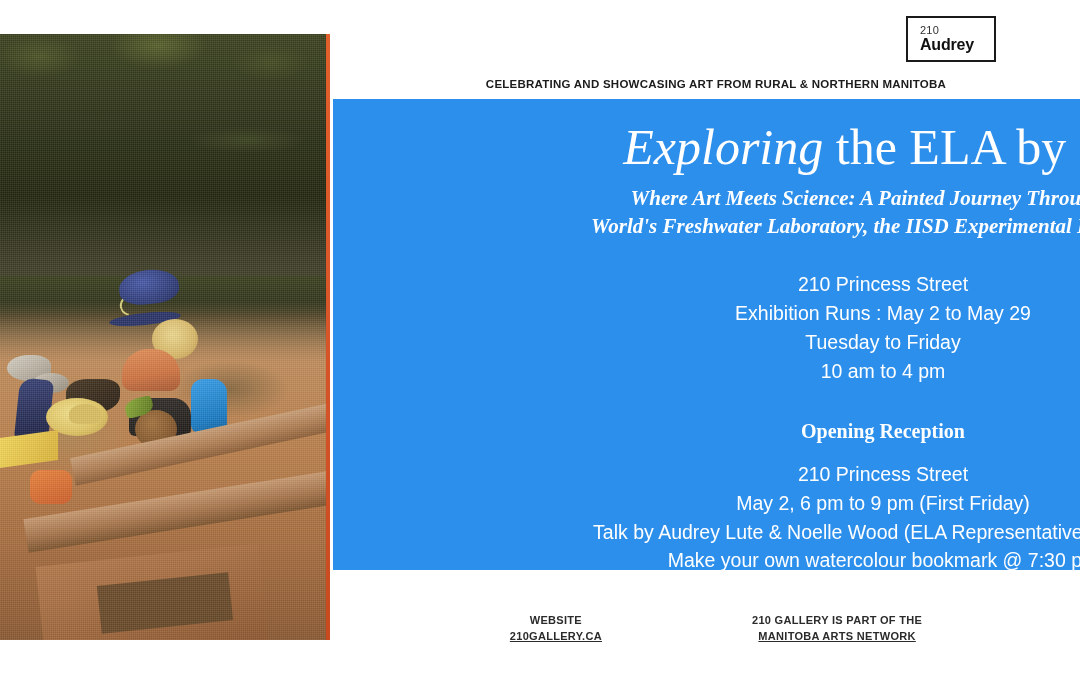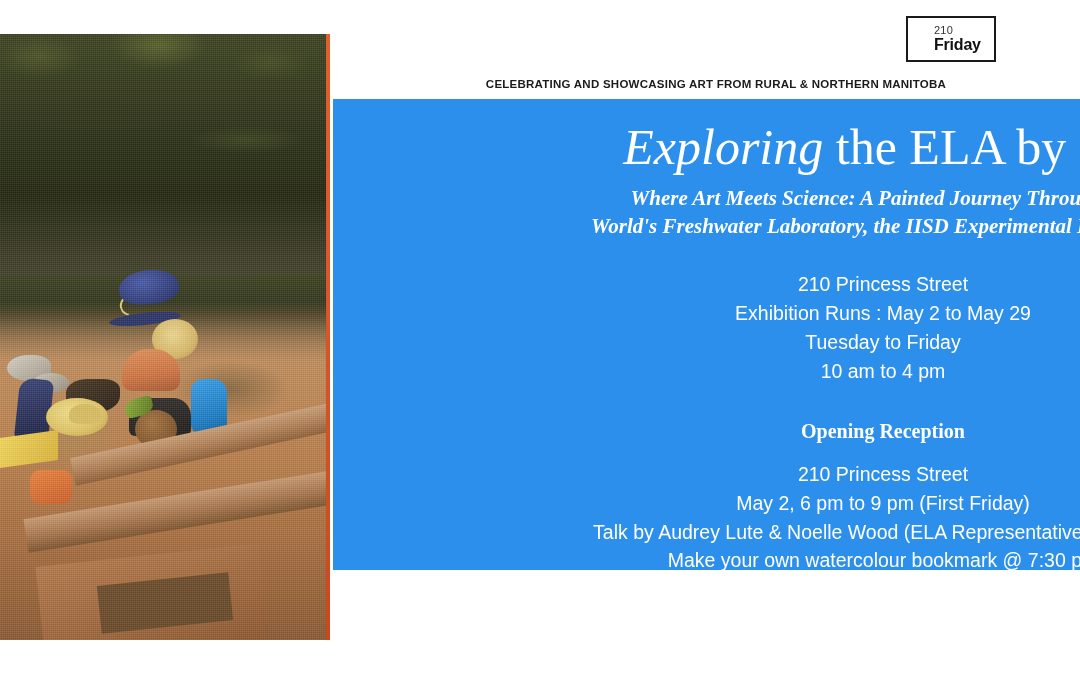--- a/index.html
+++ b/index.html
@@ -150,21 +150,21 @@
       repeating-linear-gradient(90deg, rgba(255,255,255,.10) 0 1px, rgba(0,0,0,.06) 1px 2px);
     opacity:.55;pointer-events:none;
   }
 
   
   .logo-wrap{position:absolute;left:906px;top:16px;width:90px;height:46px;}
   .logo-box{
     width:100%;height:100%;box-sizing:border-box;
     border:2.5px solid #1a1a1a;background:#fff;
     display:flex;flex-direction:column;justify-content:center;
-    padding-left:26px;
+    padding-left:12px;
   }
   .logo-210{font-size:11px;color:#333;line-height:1.1;letter-spacing:.2px;}
   .logo-gallery{font-size:16px;font-weight:bold;color:#111;line-height:1.1;letter-spacing:-.2px;}
 
   .tagline{
     position:absolute;left:0;top:78px;width:1432px;
     text-align:center;
     font-size:11.5px;font-weight:bold;letter-spacing:.25px;color:#1b1b1b;
     white-space:nowrap;
   }
@@ -249,21 +249,21 @@
     <div class="fig bench-face"></div>
     <div class="fig bench-shadow"></div>
 
     <div class="canvas-weave"></div>
     <div class="art-edge-orange"></div>
   </div>
 
   <div class="logo-wrap">
     <div class="logo-box">
       <span class="logo-210">210</span>
-      <span class="logo-gallery">Friday</span>
+      <span class="logo-gallery">Audrey</span>
     </div>
   </div>
 
   <div class="tagline">CELEBRATING AND SHOWCASING ART FROM RURAL &amp; NORTHERN MANITOBA</div>
 
   <div class="panel">
     <div class="panel-inner">
 
       <h1 class="title"><span class="em">Exploring</span><span> the ELA by </span><span class="em">Art</span></h1>
 
@@ -282,15 +282,23 @@
         <div>210 Princess Street</div>
         <div>May 2, 6 pm to 9 pm (First Friday)</div>
         <div>Talk by Audrey Lute &amp; Noelle Wood (ELA Representatives) @ 7 pm</div>
         <div>Make your own watercolour bookmark @ 7:30 pm</div>
       </div>
 
     </div>
   </div>
 
   <div class="footer">
+    <div class="foot-col">
+      <div>WEBSITE</div>
+      <div class="foot-link">210GALLERY.CA</div>
+    </div>
+    <div class="foot-col">
+      <div>210 GALLERY IS PART OF THE</div>
+      <div class="foot-link">MANITOBA ARTS NETWORK</div>
+    </div>
   </div>
 
 </div>
 
 </body></html>

